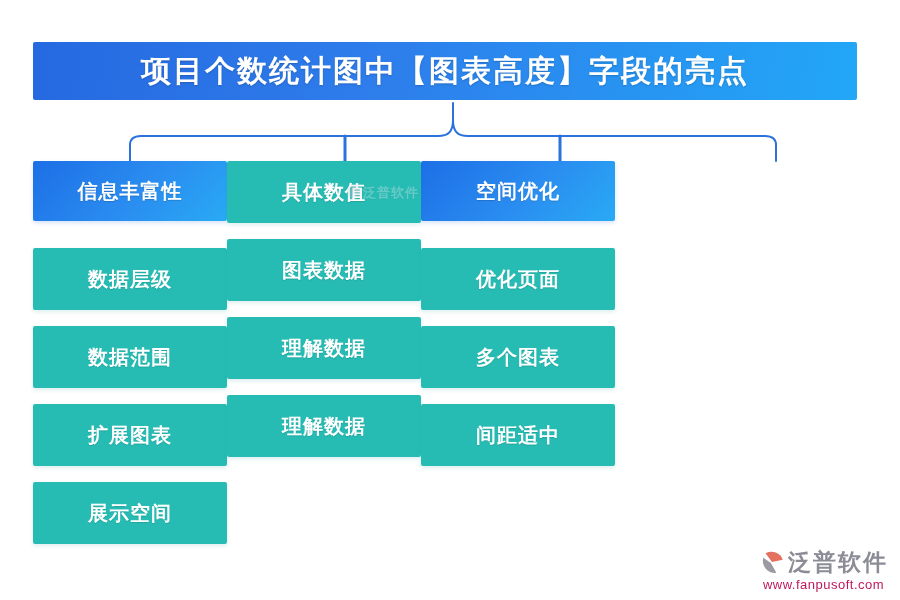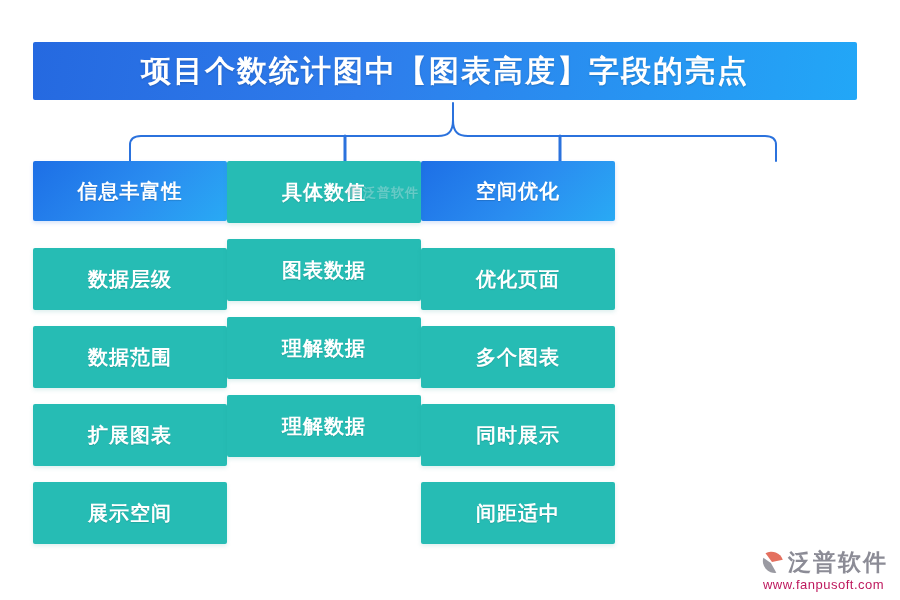--- a/index.html
+++ b/index.html
@@ -126,21 +126,20 @@
     <div class="cell">图表数据</div>
     <div class="cell">理解数据</div>
     <div class="cell">理解数据</div>
   </div>
 
 
   <div class="col">
     <div class="hdr">空间优化</div>
     <div class="cell">优化页面</div>
     <div class="cell">多个图表</div>
-    <div class="cell">同时展示</div>
     <div class="cell">间距适中</div>
   </div>
 
 </div>
 
 <div class="brand">
   <div class="brand-row">
     <svg width="26" height="26" viewBox="0 0 24 24">
       <path d="M6 4 A11 11 0 0 1 22 10 L12 12 Z" fill="#e4705f"></path>
       <path d="M4 8 A11 11 0 0 0 16 22 L11 13 Z" fill="#9a9aa2"></path>

